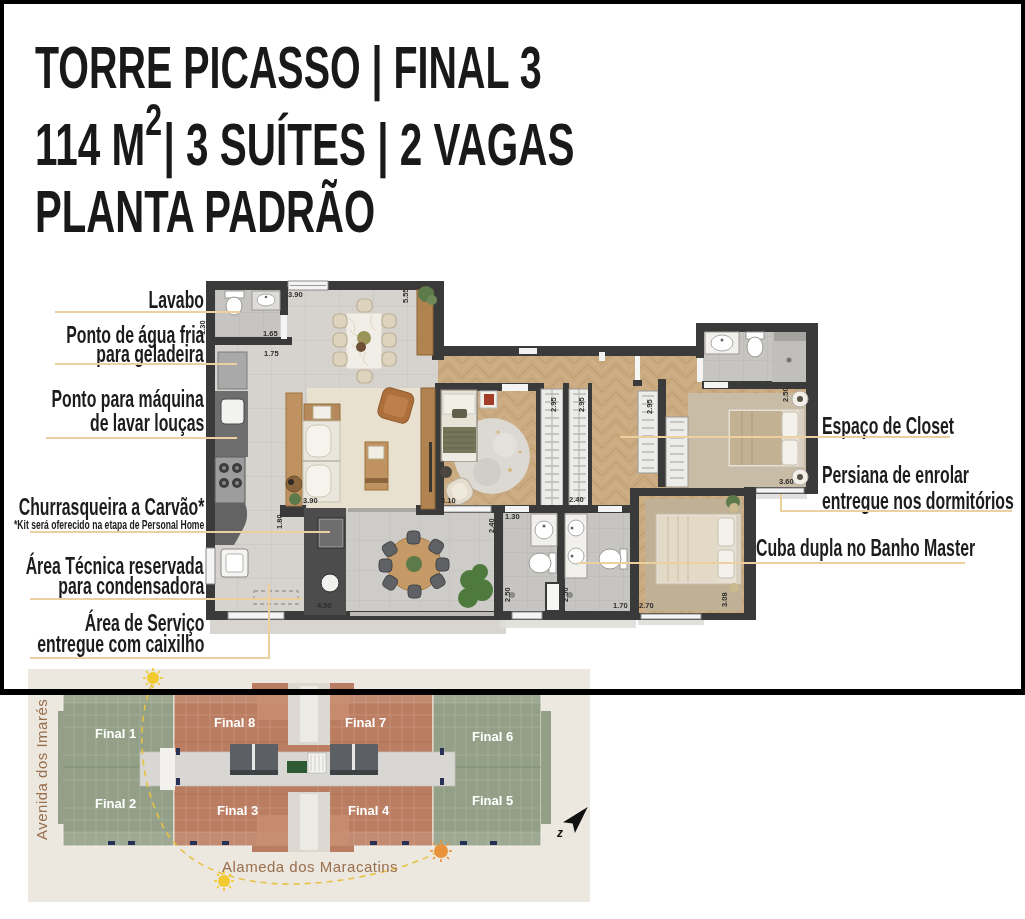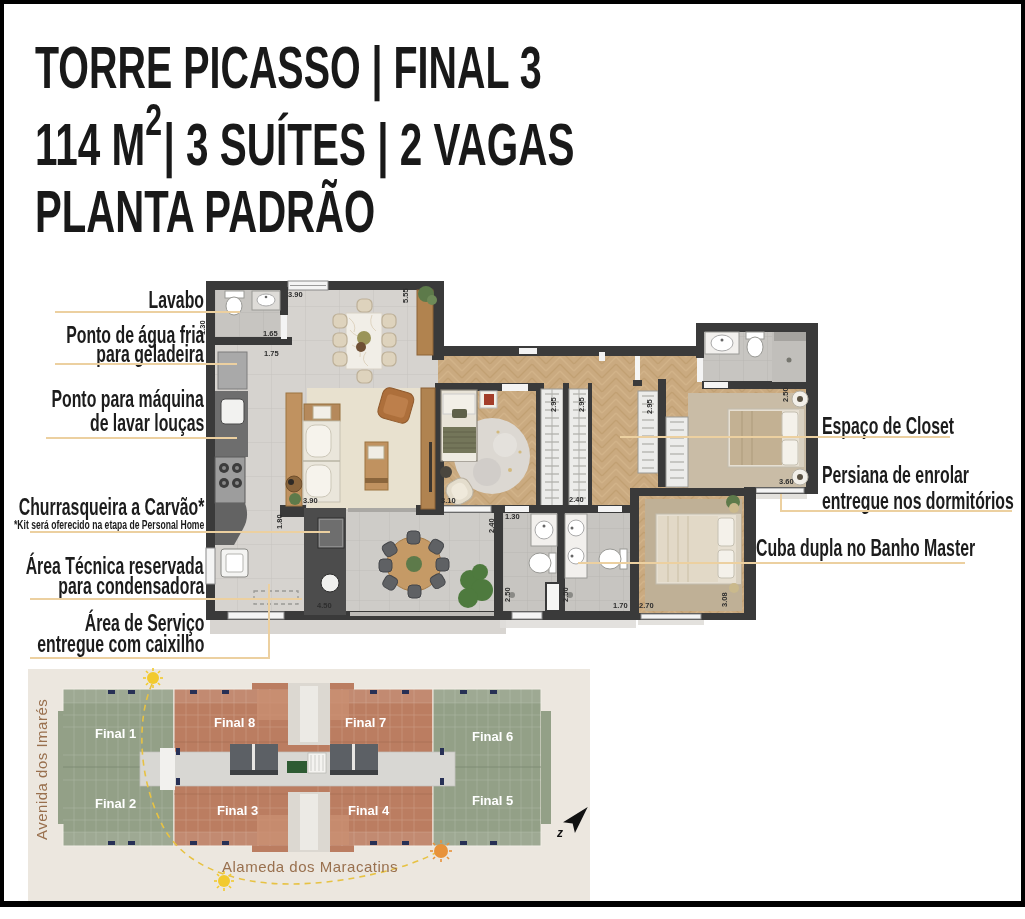--- a/index.html
+++ b/index.html
@@ -1,17 +1,17 @@
 <!DOCTYPE html>
 <html><head>
 <meta charset="utf-8">
 <style>
   html,body{margin:0;padding:0;}
   body{width:1025px;height:919px;background:#ffffff;font-family:"Liberation Sans",sans-serif;overflow:hidden;}
-  #page{position:relative;width:1025px;height:907px;background:#fff;}
+  #page{position:relative;width:1025px;height:695px;background:#fff;}
   .frame{position:absolute;left:0;top:0;right:0;bottom:0;border:4px solid #000;border-bottom-width:6px;z-index:50;pointer-events:none;}
   .ttl{position:absolute;left:35px;font-weight:bold;font-size:59px;color:#191919;white-space:nowrap;transform-origin:0 0;}
   .lbl{position:absolute;font-weight:bold;font-size:24px;color:#1c1c1c;white-space:nowrap;}
   .ll{right:821px;transform-origin:100% 0;transform:scaleX(0.66);}
   .lr{transform-origin:0 0;transform:scaleX(0.66);}
   .line{position:absolute;background:#ecd0a0;height:2px;z-index:5;}
   .vline{position:absolute;background:#ecd0a0;width:2px;z-index:5;}
 </style>
 </head>
 <body>

